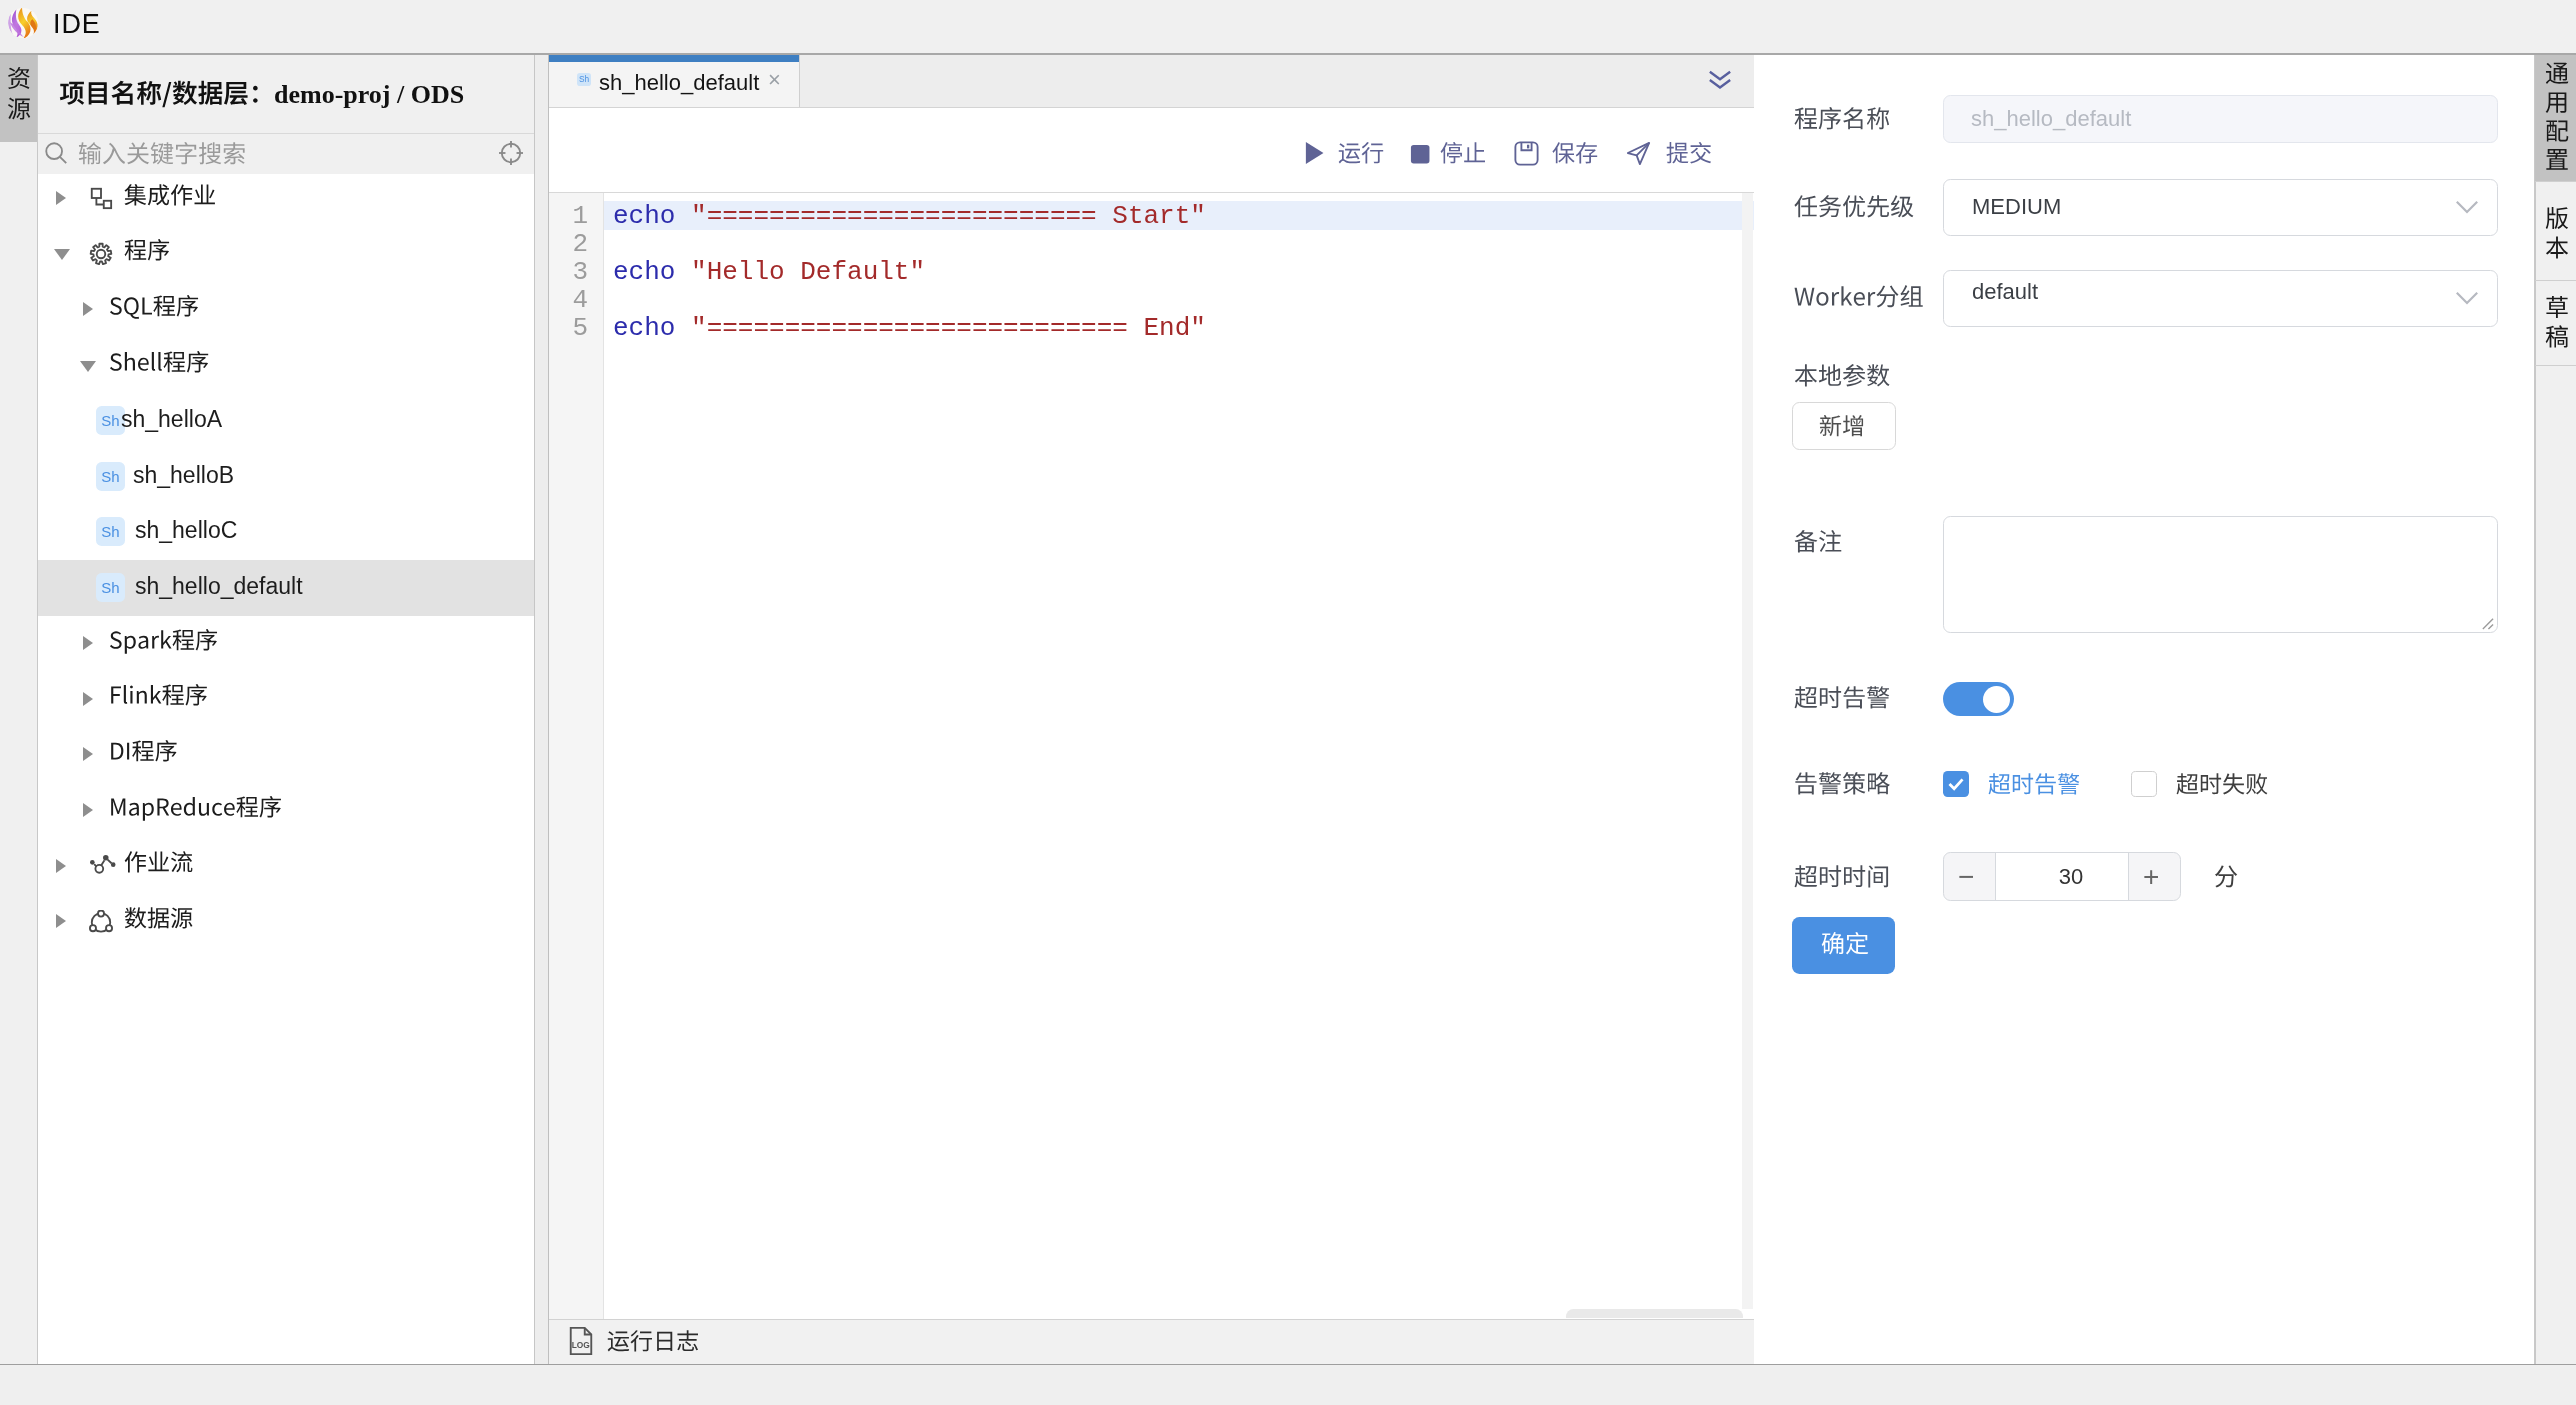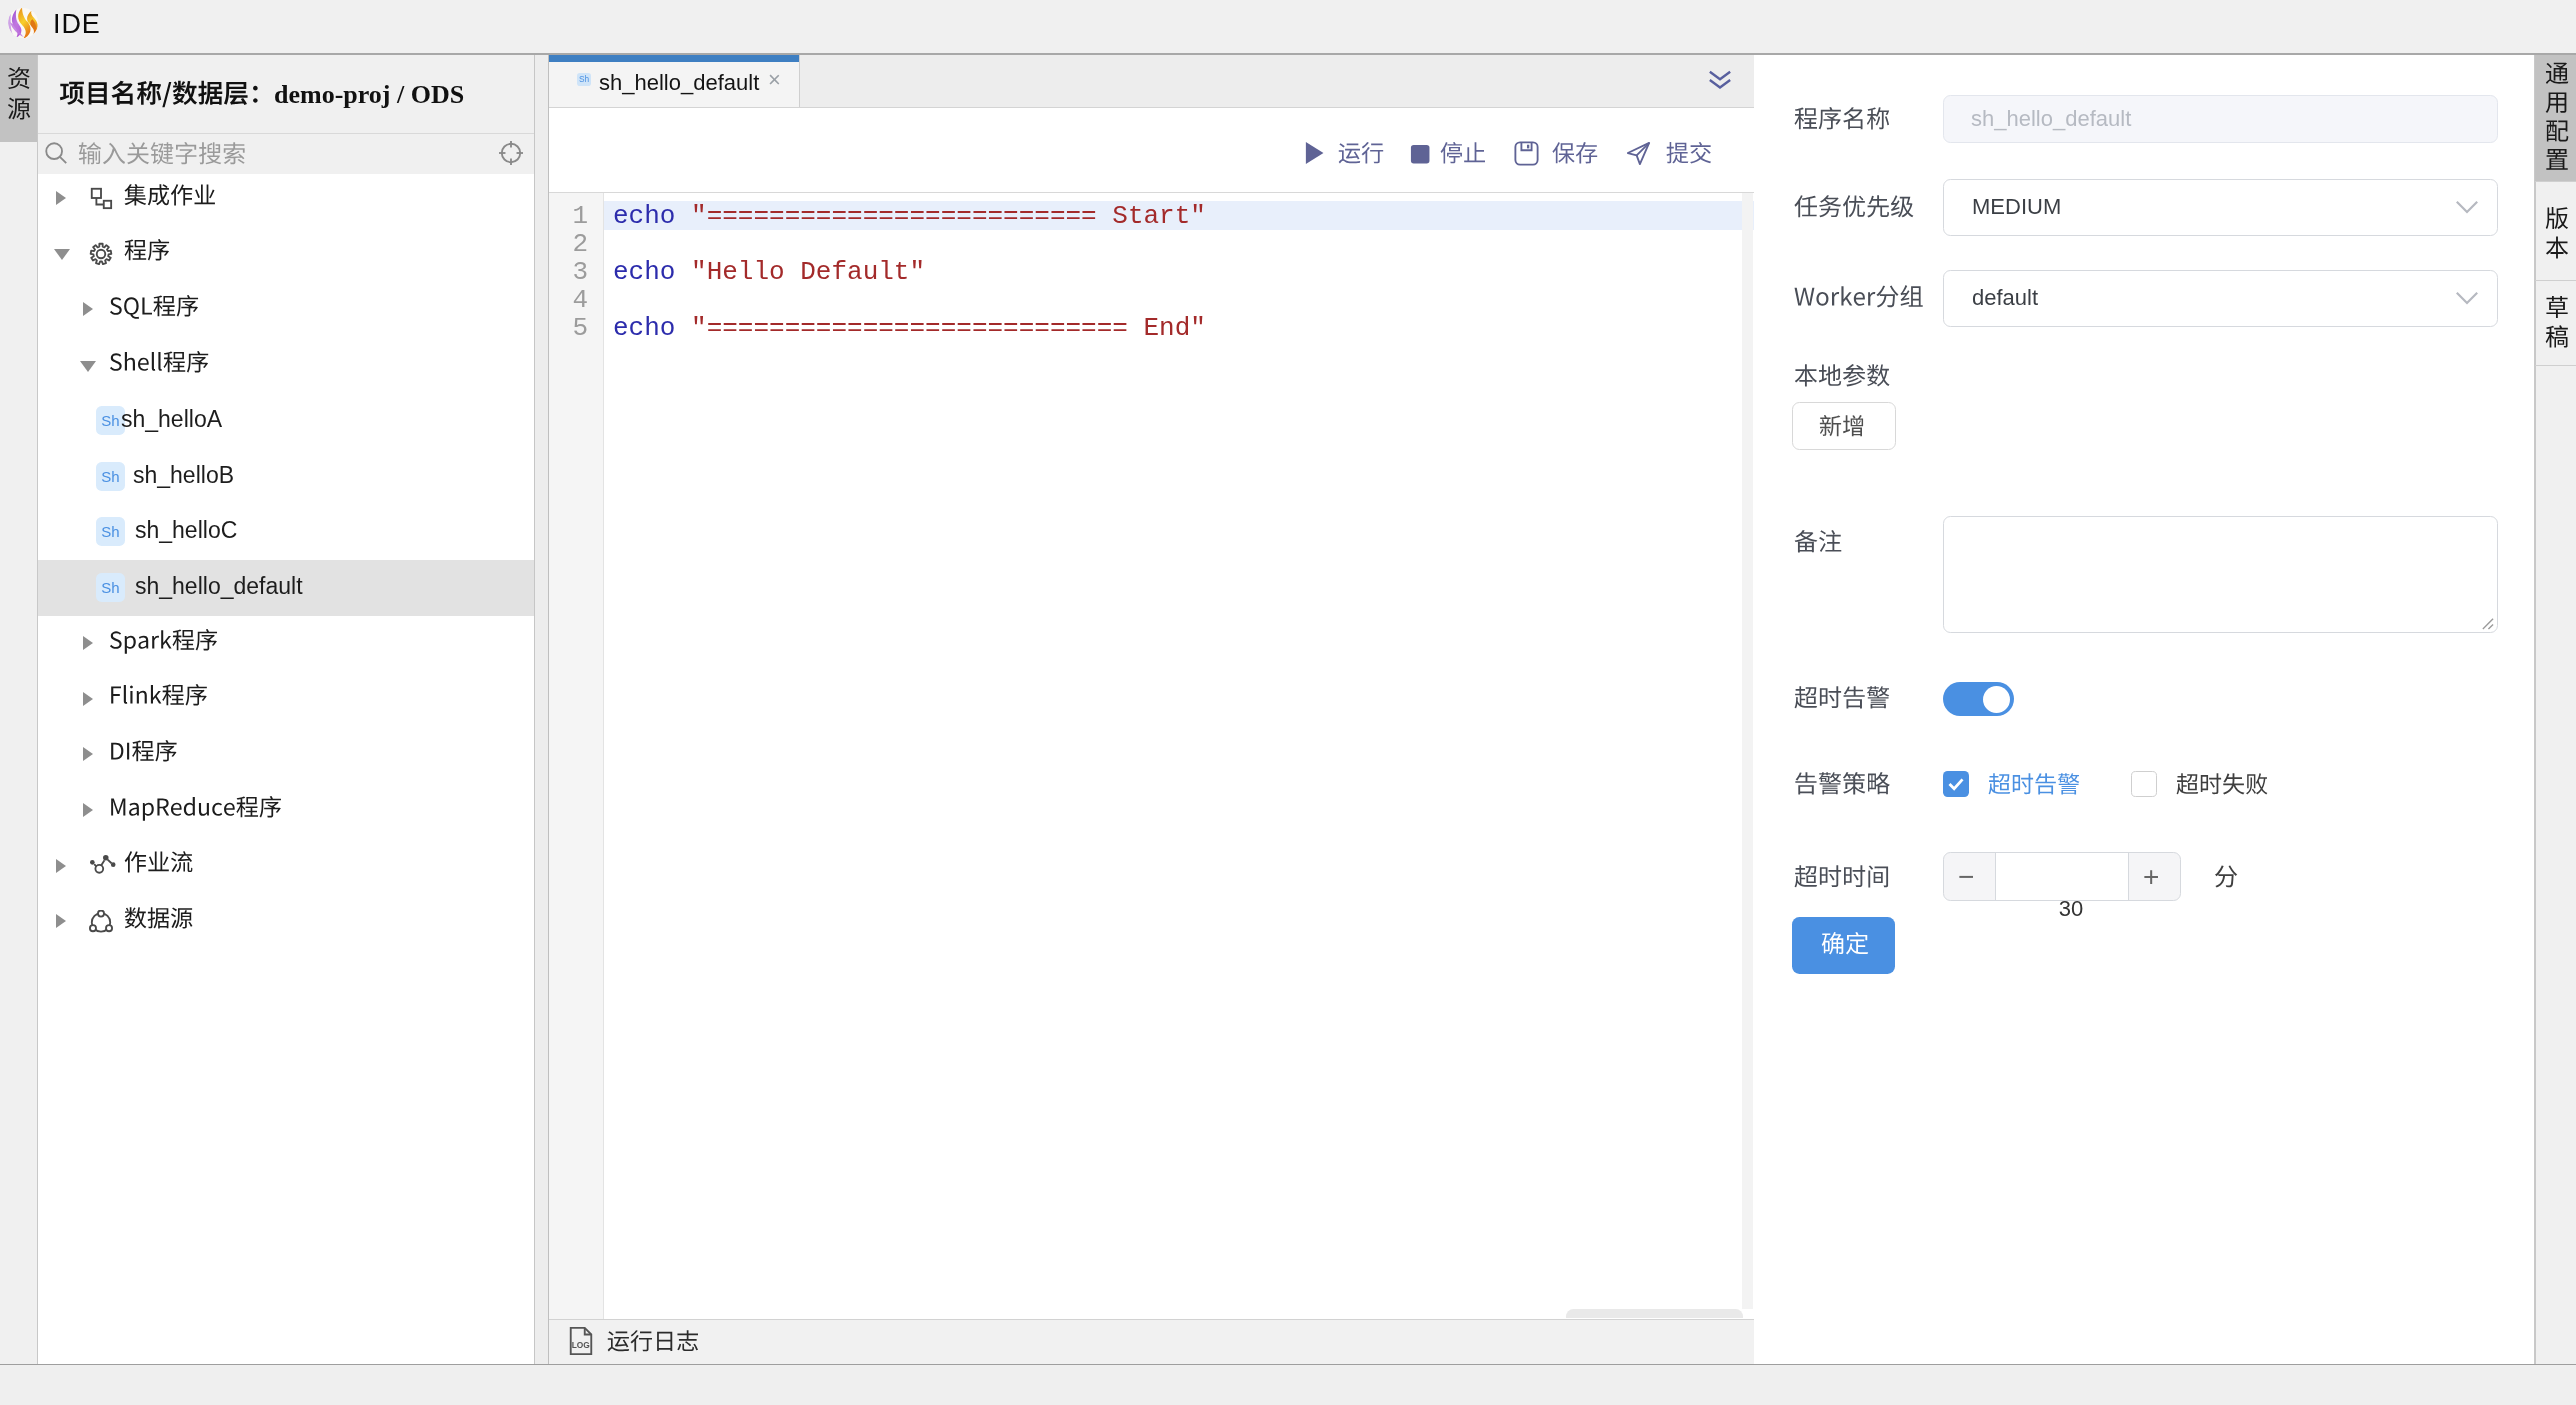--- a/index.html
+++ b/index.html
@@ -299,21 +299,21 @@
       <svg width="26" height="16.7" viewBox="0 0 28 18" fill="none" stroke="#b6b9c0" stroke-width="2.4">
         <polyline points="3,3 14,14 25,3"></polyline>
       </svg>
     </div>
     <div style="position:absolute;left:1792px;top:284px;">
       <svg width="134" height="31" viewBox="0 0 144 33">
         <path d="M6.7 22.9 2.7 3.8H5.1L7.1 14.2Q7.4 15.7 7.7 17.3Q8 18.8 8.3 20.4H8.4Q8.7 18.8 9.1 17.3Q9.4 15.7 9.8 14.2L12.4 3.8H14.6L17.2 14.2Q17.6 15.7 17.9 17.3Q18.3 18.8 18.6 20.4H18.7Q19 18.8 19.3 17.3Q19.5 15.7 19.8 14.2L21.8 3.8H24.1L20.2 22.9H17.3L14.4 11.4Q14.2 10.2 13.9 9.2Q13.7 8.1 13.5 7H13.4Q13.1 8.1 12.9 9.2Q12.6 10.2 12.4 11.4L9.6 22.9Z M32.7 23.2Q31 23.2 29.5 22.4Q28 21.5 27.1 19.8Q26.2 18.2 26.2 15.8Q26.2 13.5 27.1 11.8Q28 10.2 29.5 9.3Q31 8.4 32.7 8.4Q34 8.4 35.2 8.9Q36.4 9.4 37.3 10.3Q38.2 11.3 38.7 12.7Q39.2 14.1 39.2 15.8Q39.2 18.2 38.3 19.8Q37.4 21.5 35.9 22.4Q34.4 23.2 32.7 23.2ZM32.7 21.2Q33.9 21.2 34.9 20.6Q35.8 19.9 36.3 18.7Q36.8 17.5 36.8 15.8Q36.8 14.2 36.3 13Q35.8 11.8 34.9 11.1Q33.9 10.4 32.7 10.4Q31.5 10.4 30.6 11.1Q29.6 11.8 29.1 13Q28.6 14.2 28.6 15.8Q28.6 17.5 29.1 18.7Q29.6 19.9 30.6 20.6Q31.5 21.2 32.7 21.2Z M43 22.9V8.8H44.9L45.2 11.3H45.2Q46 10 47 9.2Q48 8.4 49.2 8.4Q49.7 8.4 50.1 8.5Q50.4 8.5 50.7 8.7L50.3 10.8Q49.9 10.7 49.6 10.6Q49.4 10.5 48.9 10.5Q48 10.5 47.1 11.3Q46.1 12 45.4 13.8V22.9Z M53.1 22.9V2.2H55.4V16.2H55.5L61.5 8.8H64.1L59.4 14.5L64.8 22.9H62.2L58 16.1L55.4 19.2V22.9Z M73.1 23.2Q71.2 23.2 69.7 22.3Q68.2 21.5 67.3 19.8Q66.4 18.2 66.4 15.8Q66.4 14.1 66.9 12.7Q67.4 11.4 68.3 10.4Q69.2 9.4 70.4 8.9Q71.5 8.4 72.7 8.4Q74.5 8.4 75.8 9.2Q77 10 77.7 11.5Q78.3 13 78.3 15Q78.3 15.4 78.3 15.8Q78.3 16.1 78.2 16.4H68.7Q68.8 17.9 69.4 19Q70 20.1 71 20.7Q72.1 21.3 73.4 21.3Q74.4 21.3 75.3 21Q76.1 20.7 76.9 20.2L77.8 21.8Q76.8 22.4 75.7 22.8Q74.6 23.2 73.1 23.2ZM68.7 14.7H76.2Q76.2 12.6 75.3 11.4Q74.4 10.3 72.7 10.3Q71.7 10.3 70.9 10.8Q70 11.3 69.4 12.3Q68.8 13.3 68.7 14.7Z M81.8 22.9V8.8H83.8L84 11.3H84.1Q84.8 10 85.8 9.2Q86.9 8.4 88.1 8.4Q88.6 8.4 88.9 8.5Q89.2 8.5 89.6 8.7L89.1 10.8Q88.8 10.7 88.5 10.6Q88.2 10.5 87.8 10.5Q86.9 10.5 85.9 11.3Q84.9 12 84.2 13.8V22.9Z M94.4 10.9H109.3V12.8H94.4ZM108.6 10.9H110.6Q110.6 10.9 110.6 11.1Q110.6 11.2 110.6 11.5Q110.6 11.7 110.6 11.8Q110.5 14.8 110.3 16.9Q110.2 19 110 20.4Q109.8 21.8 109.6 22.6Q109.3 23.4 109 23.8Q108.6 24.2 108.1 24.4Q107.6 24.6 106.9 24.7Q106.3 24.7 105.2 24.7Q104 24.7 102.8 24.6Q102.8 24.2 102.6 23.6Q102.5 23.1 102.2 22.7Q103.4 22.8 104.5 22.8Q105.6 22.8 106.1 22.8Q106.9 22.8 107.2 22.5Q107.5 22.2 107.8 21Q108.1 19.8 108.3 17.4Q108.4 15.1 108.6 11.2ZM97.9 1.6 100 2.1Q99.1 4.3 97.9 6.3Q96.7 8.3 95.3 10Q93.9 11.6 92.3 12.9Q92.2 12.7 91.9 12.4Q91.5 12.1 91.2 11.8Q90.9 11.6 90.7 11.4Q92.2 10.3 93.6 8.7Q95 7.2 96.1 5.4Q97.2 3.5 97.9 1.6ZM107 1.5Q107.6 2.8 108.5 4.2Q109.3 5.6 110.3 6.8Q111.4 8.1 112.4 9.2Q113.5 10.2 114.5 11Q114.3 11.2 114 11.5Q113.7 11.8 113.4 12.1Q113.1 12.4 112.9 12.7Q111.9 11.8 110.8 10.6Q109.8 9.4 108.7 8Q107.7 6.6 106.8 5.1Q105.9 3.7 105.2 2.2ZM99.6 11.4H101.6Q101.4 13.5 100.9 15.6Q100.5 17.6 99.5 19.4Q98.5 21.2 96.8 22.6Q95.1 24.1 92.4 25Q92.3 24.8 92.1 24.5Q91.9 24.2 91.7 23.9Q91.4 23.6 91.2 23.4Q93.7 22.5 95.3 21.3Q96.9 20 97.7 18.4Q98.6 16.8 99 15Q99.4 13.3 99.6 11.4Z M125.4 22.6H140.5V24.4H125.4ZM129 9H137.5V10.8H129ZM129.1 15.8H137.6V17.5H129.1ZM128 2.3H138.2V23.5H136.3V4.1H129.9V23.5H128ZM117.4 18.1Q117.4 17.9 117.3 17.6Q117.2 17.3 117 17Q116.9 16.6 116.8 16.4Q117.2 16.3 117.7 15.9Q118.2 15.4 118.9 14.7Q119.2 14.3 119.9 13.5Q120.6 12.7 121.4 11.6Q122.2 10.5 123.1 9.2Q124 7.9 124.7 6.6L126.3 7.5Q124.6 10.2 122.7 12.7Q120.7 15.3 118.7 17.1V17.2Q118.7 17.2 118.5 17.3Q118.3 17.4 118.1 17.5Q117.8 17.7 117.6 17.8Q117.4 18 117.4 18.1ZM117.4 18.1 117.3 16.6 118.3 15.9 126 14.5Q125.9 14.9 125.9 15.4Q125.9 15.9 126 16.1Q123.3 16.7 121.7 17Q120.1 17.4 119.2 17.6Q118.4 17.8 118 17.9Q117.6 18 117.4 18.1ZM117.2 11.9Q117.2 11.7 117.1 11.4Q117 11 116.8 10.7Q116.7 10.3 116.6 10.1Q117 10 117.3 9.5Q117.7 9.1 118.2 8.5Q118.4 8.1 118.9 7.4Q119.3 6.6 119.9 5.6Q120.5 4.6 121 3.4Q121.6 2.2 122 1L123.8 1.9Q123.1 3.5 122.2 5.1Q121.3 6.7 120.3 8.2Q119.4 9.6 118.4 10.8V10.9Q118.4 10.9 118.2 11Q118.1 11.1 117.8 11.2Q117.6 11.4 117.4 11.6Q117.2 11.7 117.2 11.9ZM117.2 11.9 117.2 10.5 118.1 9.9 123.3 9.3Q123.3 9.7 123.2 10.1Q123.2 10.6 123.2 10.9Q121.4 11.1 120.3 11.3Q119.2 11.4 118.6 11.5Q118 11.7 117.7 11.7Q117.4 11.8 117.2 11.9ZM116.8 21.4Q117.9 21.1 119.4 20.8Q120.8 20.5 122.5 20.1Q124.1 19.7 125.8 19.3L126 21Q123.6 21.6 121.3 22.2Q119 22.8 117.1 23.3Z" fill="#4a4e57"></path>
       </svg>
     </div>
     <div style="position:absolute;left:1943px;top:270px;width:555px;height:57px;background:#fff;border:0.9px solid #d6d9de;border-radius:7.4px;box-sizing:border-box;"></div>
-    <div style="position:absolute;left:1972px;top:285px;text-align:right;"><span style="font-family:'Liberation Sans',sans-serif;font-size:22px;color:#3b3f45;">default</span></div>
+    <div style="position:absolute;left:1972px;top:279px;text-align:right;"><span style="font-family:'Liberation Sans',sans-serif;font-size:22px;color:#3b3f45;">default</span></div>
     <div style="position:absolute;left:2454px;top:290px;">
       <svg width="26" height="16.7" viewBox="0 0 28 18" fill="none" stroke="#b6b9c0" stroke-width="2.4">
         <polyline points="3,3 14,14 25,3"></polyline>
       </svg>
     </div>
     <div style="position:absolute;left:1792px;top:363px;">
       <svg width="101" height="31" viewBox="0 0 109 33">
         <path d="M3.7 6.5H26.4V8.5H3.7ZM7.9 18.1H22.1V20.1H7.9ZM14 1.1H16V25H14ZM12.1 7.2 13.8 7.7Q12.9 10.4 11.4 12.9Q9.9 15.4 8.2 17.4Q6.4 19.5 4.4 20.8Q4.3 20.6 4 20.3Q3.7 20 3.5 19.7Q3.2 19.4 3 19.3Q4.9 18.1 6.6 16.2Q8.4 14.3 9.8 11.9Q11.2 9.6 12.1 7.2ZM17.8 7.3Q18.7 9.7 20.1 12Q21.5 14.2 23.3 16.1Q25.1 17.9 27.1 19.1Q26.8 19.3 26.6 19.6Q26.3 19.9 26 20.2Q25.7 20.5 25.6 20.8Q23.5 19.5 21.8 17.4Q20 15.4 18.5 12.9Q17.1 10.5 16.1 7.8Z M44.5 1H46.4V19.2H44.5ZM36.3 11.8 50.3 5.9 51.1 7.5 37.1 13.5ZM39.1 3.5H41V20.9Q41 21.6 41.2 21.9Q41.3 22.3 41.8 22.5Q42.2 22.6 43.1 22.6Q43.3 22.6 43.9 22.6Q44.5 22.6 45.3 22.6Q46.1 22.6 46.9 22.6Q47.7 22.6 48.4 22.6Q49 22.6 49.3 22.6Q50.1 22.6 50.5 22.3Q50.9 22 51.1 21.2Q51.2 20.4 51.3 18.9Q51.7 19.2 52.2 19.4Q52.7 19.6 53.1 19.6Q52.9 21.4 52.6 22.5Q52.3 23.5 51.5 23.9Q50.8 24.4 49.4 24.4Q49.2 24.4 48.6 24.4Q47.9 24.4 47.1 24.4Q46.2 24.4 45.3 24.4Q44.5 24.4 43.8 24.4Q43.2 24.4 43 24.4Q41.5 24.4 40.7 24.1Q39.8 23.8 39.5 23Q39.1 22.2 39.1 20.8ZM50 6.1H49.8L50.2 5.7L50.6 5.4L52 6L51.9 6.3Q51.9 8.2 51.9 9.8Q51.9 11.4 51.8 12.7Q51.8 14 51.7 14.9Q51.7 15.7 51.6 16.1Q51.5 16.9 51.2 17.3Q50.8 17.7 50.2 17.8Q49.7 18 49 18Q48.3 18 47.8 18Q47.7 17.6 47.6 17.2Q47.5 16.7 47.3 16.3Q47.8 16.4 48.3 16.4Q48.8 16.4 49 16.4Q49.3 16.4 49.5 16.2Q49.7 16.1 49.8 15.7Q49.9 15.4 49.9 14.6Q50 13.8 50 12.6Q50 11.3 50 9.7Q50 8.1 50 6.1ZM29.1 7.3H37.3V9.1H29.1ZM32.4 1.3H34.3V18.2H32.4ZM28.9 18.9Q29.9 18.5 31.3 17.9Q32.6 17.4 34.2 16.7Q35.7 16.1 37.2 15.4L37.7 17.2Q35.6 18.2 33.5 19.1Q31.4 20.1 29.6 20.8Z M69.1 2.8 70.6 1.8Q71.8 2.5 73 3.4Q74.3 4.4 75.4 5.3Q76.6 6.2 77.3 7L75.7 8.2Q75 7.4 73.9 6.5Q72.8 5.5 71.5 4.6Q70.3 3.6 69.1 2.8ZM55.4 9.4H78.7V11.2H55.4ZM68.3 12.5 69.9 13.3Q68.8 14.1 67.5 14.7Q66.1 15.4 64.6 16Q63.2 16.5 61.9 16.9Q61.6 16.6 61.3 16.2Q61 15.8 60.6 15.5Q61.9 15.2 63.3 14.7Q64.8 14.2 66.1 13.7Q67.4 13.1 68.3 12.5ZM70.5 15.5 72.1 16.3Q70.9 17.3 69.1 18.2Q67.3 19 65.3 19.7Q63.3 20.3 61.3 20.7Q61.1 20.4 60.8 20Q60.5 19.5 60.2 19.2Q62.1 18.9 64 18.3Q66 17.8 67.7 17.1Q69.4 16.3 70.5 15.5ZM73.8 18.3 75.6 19.1Q73.9 20.8 71.4 21.9Q69 23.1 65.9 23.8Q62.9 24.6 59.5 25Q59.4 24.6 59.1 24.1Q58.9 23.6 58.6 23.3Q61.8 23 64.7 22.3Q67.6 21.7 70 20.7Q72.3 19.7 73.8 18.3ZM64.7 6.4 66.7 6.9Q65.2 10.7 62.6 13.4Q59.9 16.2 56.5 17.8Q56.4 17.6 56.1 17.4Q55.8 17.1 55.5 16.8Q55.2 16.5 55 16.3Q58.4 14.8 60.9 12.3Q63.5 9.9 64.7 6.4ZM70.9 9.8Q71.8 11.1 73.1 12.4Q74.4 13.6 76 14.5Q77.6 15.5 79.1 16.1Q78.9 16.3 78.7 16.6Q78.4 16.9 78.2 17.2Q78 17.4 77.8 17.7Q76.2 17 74.6 15.9Q73 14.8 71.6 13.4Q70.2 12 69.3 10.5ZM58.6 7.5Q58.6 7.3 58.5 7Q58.4 6.6 58.3 6.3Q58.2 5.9 58.1 5.7Q58.5 5.6 58.9 5.4Q59.4 5.2 59.9 4.9Q60.3 4.6 61.2 4Q62.1 3.5 63.2 2.6Q64.3 1.8 65.2 0.9L67 1.9Q65.3 3.3 63.5 4.5Q61.7 5.7 60 6.6V6.6Q60 6.6 59.8 6.7Q59.6 6.8 59.3 6.9Q59 7.1 58.8 7.2Q58.6 7.4 58.6 7.5ZM58.6 7.5 58.6 6.1 59.9 5.5 74.3 5Q74.4 5.3 74.5 5.8Q74.6 6.2 74.7 6.5Q70.5 6.7 67.8 6.8Q65 7 63.4 7.1Q61.7 7.1 60.7 7.2Q59.8 7.3 59.4 7.3Q58.9 7.4 58.6 7.5Z M81.8 14.5H91.8V16.1H81.8ZM81.3 5.9H93.8V7.5H81.3ZM91.5 1.5 93.2 2.3Q92.6 3.1 92 4.1Q91.4 5 90.8 5.6L89.6 5Q89.9 4.5 90.3 3.9Q90.6 3.3 90.9 2.7Q91.3 2 91.5 1.5ZM86.7 1H88.5V12.4H86.7ZM82.3 2.3 83.7 1.7Q84.3 2.5 84.7 3.4Q85.2 4.3 85.4 5L83.9 5.7Q83.7 5 83.3 4Q82.8 3.1 82.3 2.3ZM86.7 6.5 88 7.3Q87.4 8.4 86.4 9.5Q85.5 10.6 84.3 11.5Q83.2 12.4 82.1 13.1Q81.9 12.7 81.6 12.3Q81.3 11.8 81 11.6Q82.1 11.1 83.2 10.3Q84.3 9.5 85.2 8.5Q86.2 7.5 86.7 6.5ZM88.2 7.1Q88.6 7.3 89.3 7.7Q89.9 8.1 90.7 8.6Q91.5 9.1 92.2 9.5Q92.8 10 93.1 10.2L92 11.6Q91.7 11.3 91 10.8Q90.4 10.3 89.7 9.7Q89 9.2 88.3 8.7Q87.7 8.2 87.3 8ZM95.9 6.1H104.6V7.9H95.9ZM96.3 1.3 98.1 1.5Q97.8 4 97.2 6.3Q96.6 8.6 95.8 10.6Q95 12.6 94 14.1Q93.8 14 93.6 13.7Q93.3 13.5 93 13.3Q92.7 13.1 92.5 12.9Q93.5 11.6 94.3 9.7Q95 7.8 95.5 5.7Q96 3.5 96.3 1.3ZM101.1 7.1 103 7.3Q102.4 11.7 101.2 15.1Q100 18.4 98 20.9Q96 23.3 92.8 25Q92.7 24.8 92.5 24.5Q92.3 24.2 92.1 23.9Q91.9 23.6 91.7 23.5Q94.7 22 96.6 19.7Q98.5 17.5 99.6 14.4Q100.6 11.2 101.1 7.1ZM96.8 7.7Q97.4 11.2 98.5 14.2Q99.6 17.3 101.2 19.6Q102.9 21.9 105.3 23.2Q104.9 23.5 104.6 23.9Q104.2 24.4 104 24.7Q101.5 23.3 99.8 20.8Q98.1 18.3 97 15Q95.9 11.8 95.2 8ZM82.9 18.9 84.1 17.7Q85.4 18.2 86.9 19Q88.4 19.7 89.7 20.4Q91.1 21.1 92 21.8L90.7 23Q89.9 22.4 88.5 21.6Q87.2 20.9 85.7 20.1Q84.2 19.4 82.9 18.9ZM91.1 14.5H91.5L91.8 14.4L92.9 14.8Q92.1 17.6 90.4 19.6Q88.8 21.6 86.7 22.8Q84.5 24.1 82 24.7Q81.9 24.4 81.6 23.9Q81.3 23.5 81.1 23.2Q83.4 22.7 85.4 21.6Q87.5 20.5 89 18.8Q90.5 17.1 91.1 14.8ZM82.9 18.9Q83.4 18.1 84 17Q84.6 16 85.2 14.9Q85.7 13.8 86.1 12.8L87.8 13.1Q87.4 14.2 86.8 15.3Q86.3 16.4 85.7 17.4Q85.1 18.5 84.6 19.2Z" fill="#4a4e57"></path>
       </svg>
     </div>
@@ -372,21 +372,21 @@
     <div style="position:absolute;left:1792px;top:864px;">
       <svg width="101" height="31" viewBox="0 0 109 33">
         <path d="M14.8 2.1H25.3V3.8H14.8ZM18.5 2.7 20.4 2.9Q20.1 6.2 18.9 8.3Q17.6 10.5 15.3 11.8Q15.2 11.6 14.9 11.4Q14.6 11.1 14.4 10.9Q14.1 10.7 13.9 10.6Q16.1 9.5 17.2 7.6Q18.3 5.7 18.5 2.7ZM24.3 2.1H26.2Q26.2 2.1 26.2 2.4Q26.2 2.7 26.2 2.9Q26 5.2 25.9 6.7Q25.8 8.2 25.6 9Q25.4 9.7 25.1 10.1Q24.8 10.4 24.4 10.6Q24.1 10.7 23.6 10.7Q23.1 10.8 22.4 10.8Q21.6 10.8 20.7 10.7Q20.7 10.4 20.6 9.9Q20.4 9.4 20.2 9Q21 9.1 21.7 9.1Q22.4 9.2 22.7 9.2Q23.3 9.2 23.5 8.9Q23.7 8.7 23.8 8Q24 7.3 24.1 6Q24.2 4.6 24.3 2.4ZM3.9 4.2H14V5.9H3.9ZM3.4 9.1H14.5V10.9H3.4ZM9.2 14.6H14.2V16.3H9.2ZM8 1H9.8V10H8ZM8.4 10.2H10.1V22.1H8.4ZM5.9 15.9Q6.5 17.9 7.3 19.2Q8.1 20.5 9.4 21.2Q10.6 21.9 12.3 22.2Q14.1 22.4 16.3 22.4Q16.7 22.4 17.5 22.4Q18.3 22.4 19.4 22.4Q20.5 22.4 21.7 22.4Q22.9 22.4 24 22.4Q25.1 22.4 26 22.4Q26.8 22.4 27.2 22.4Q27.1 22.6 26.9 22.9Q26.7 23.3 26.6 23.6Q26.5 24 26.4 24.3H24.5H16.4Q13.7 24.3 11.8 24Q9.8 23.6 8.4 22.8Q7 21.9 6.1 20.4Q5.1 18.8 4.5 16.3ZM4.5 12.8 6.3 12.9Q6.2 15.4 6.1 17.6Q5.9 19.8 5.5 21.7Q5.1 23.6 4.3 25Q4.1 24.9 3.8 24.7Q3.6 24.5 3.2 24.3Q2.9 24.2 2.7 24.1Q3.5 22.7 3.8 21Q4.2 19.2 4.4 17.1Q4.5 15 4.5 12.8ZM17.4 13.8V18.6H23.7V13.8ZM15.6 12.2H25.6V20.3H15.6Z M31.1 3.2H38.3V20.1H31.1V18.4H36.4V5H31.1ZM31.2 10.7H37.1V12.4H31.2ZM30.1 3.2H32V22.2H30.1ZM39.4 6.2H53V8.2H39.4ZM47.9 1.2H49.9V22Q49.9 23.1 49.5 23.6Q49.2 24.1 48.5 24.3Q47.8 24.6 46.6 24.6Q45.3 24.7 43.3 24.7Q43.3 24.3 43 23.7Q42.8 23.1 42.6 22.7Q43.6 22.7 44.6 22.7Q45.5 22.8 46.2 22.8Q46.8 22.7 47.1 22.7Q47.5 22.7 47.7 22.6Q47.9 22.4 47.9 22ZM40.3 11.1 41.9 10.3Q42.6 11.3 43.4 12.4Q44.2 13.5 44.9 14.6Q45.6 15.7 46 16.5L44.3 17.5Q43.9 16.7 43.2 15.6Q42.5 14.5 41.8 13.3Q41 12.1 40.3 11.1Z M57.1 3.2H64.3V20.1H57.1V18.4H62.4V5H57.1ZM57.2 10.7H63.1V12.4H57.2ZM56.1 3.2H58V22.2H56.1ZM65.4 6.2H79V8.2H65.4ZM73.9 1.2H75.9V22Q75.9 23.1 75.5 23.6Q75.2 24.1 74.5 24.3Q73.8 24.6 72.6 24.6Q71.3 24.7 69.3 24.7Q69.3 24.3 69 23.7Q68.8 23.1 68.6 22.7Q69.6 22.7 70.6 22.7Q71.5 22.8 72.2 22.8Q72.8 22.7 73.1 22.7Q73.5 22.7 73.7 22.6Q73.9 22.4 73.9 22ZM66.3 11.1 67.9 10.3Q68.6 11.3 69.4 12.4Q70.2 13.5 70.9 14.6Q71.6 15.7 72 16.5L70.3 17.5Q69.9 16.7 69.2 15.6Q68.5 14.5 67.8 13.3Q67 12.1 66.3 11.1Z M82.4 6.9H84.4V25H82.4ZM82.7 2.3 84.3 1.4Q84.9 1.9 85.5 2.6Q86.1 3.2 86.7 3.9Q87.2 4.5 87.5 5.1L85.9 6.1Q85.6 5.6 85.1 4.9Q84.6 4.3 84 3.6Q83.4 2.9 82.7 2.3ZM89.1 2.5H102.8V4.3H89.1ZM101.7 2.5H103.7V22.6Q103.7 23.4 103.5 23.8Q103.3 24.3 102.8 24.5Q102.3 24.7 101.5 24.8Q100.6 24.8 99.4 24.8Q99.3 24.5 99.2 23.9Q99 23.4 98.8 23Q99.6 23.1 100.3 23.1Q101 23.1 101.3 23.1Q101.6 23 101.6 22.9Q101.7 22.8 101.7 22.6ZM89.9 15.2V18.7H96.1V15.2ZM89.9 10.1V13.6H96.1V10.1ZM88.1 8.5H97.9V20.3H88.1Z" fill="#4a4e57"></path>
       </svg>
     </div>
     <div style="position:absolute;left:1943px;top:852px;width:238px;height:49px;background:#f5f5f7;border:0.9px solid #d6d9de;border-radius:7.4px;box-sizing:border-box;"></div>
     <div style="position:absolute;left:1995px;top:852px;width:134px;height:49px;background:#fff;border:0.9px solid #d6d9de;border-top:0.9px solid #d6d9de;box-sizing:border-box;"></div>
     <div style="position:absolute;left:1958px;top:861px;"><span style="font-family:'Liberation Sans',sans-serif;font-size:28px;color:#666;">−</span></div>
     <div style="position:absolute;left:2143px;top:861px;"><span style="font-family:'Liberation Sans',sans-serif;font-size:28px;color:#666;">+</span></div>
     <div style="position:absolute;left:1995px;top:864px;">
-      <div style="width:152px;text-align:center;font-family:'Liberation Sans',sans-serif;font-size:22px;color:#333;margin-top:32px;">30</div>
+      <div style="width:152px;text-align:center;font-family:'Liberation Sans',sans-serif;font-size:22px;color:#333;">30</div>
     </div>
     <div style="position:absolute;left:2212px;top:864px;">
       <svg width="29" height="31" viewBox="0 0 31 33">
         <path d="M6.9 10.9H21.8V12.8H6.9ZM21.1 10.9H23.1Q23.1 10.9 23.1 11.1Q23.1 11.2 23.1 11.5Q23.1 11.7 23.1 11.8Q22.9 14.8 22.8 16.9Q22.6 19 22.5 20.4Q22.3 21.8 22 22.6Q21.8 23.4 21.4 23.8Q21 24.2 20.6 24.4Q20.1 24.6 19.4 24.7Q18.8 24.7 17.6 24.7Q16.5 24.7 15.3 24.6Q15.3 24.2 15.1 23.6Q14.9 23.1 14.7 22.7Q15.9 22.8 17 22.8Q18.1 22.8 18.6 22.8Q19.4 22.8 19.7 22.5Q20 22.2 20.3 21Q20.5 19.8 20.7 17.4Q20.9 15.1 21.1 11.2ZM10.4 1.6 12.5 2.1Q11.6 4.3 10.4 6.3Q9.2 8.3 7.8 10Q6.4 11.6 4.8 12.9Q4.6 12.7 4.3 12.4Q4 12.1 3.7 11.8Q3.4 11.6 3.1 11.4Q4.7 10.3 6.1 8.7Q7.4 7.2 8.6 5.4Q9.7 3.5 10.4 1.6ZM19.5 1.5Q20.1 2.8 21 4.2Q21.8 5.6 22.8 6.8Q23.8 8.1 24.9 9.2Q26 10.2 27 11Q26.7 11.2 26.4 11.5Q26.1 11.8 25.9 12.1Q25.6 12.4 25.4 12.7Q24.4 11.8 23.3 10.6Q22.2 9.4 21.2 8Q20.2 6.6 19.3 5.1Q18.4 3.7 17.7 2.2ZM12 11.4H14.1Q13.9 13.5 13.4 15.6Q12.9 17.6 12 19.4Q11 21.2 9.3 22.6Q7.6 24.1 4.9 25Q4.8 24.8 4.6 24.5Q4.4 24.2 4.1 23.9Q3.9 23.6 3.7 23.4Q6.2 22.5 7.8 21.3Q9.4 20 10.2 18.4Q11.1 16.8 11.5 15Q11.8 13.3 12 11.4Z" fill="#3f3f3f"></path>
       </svg>
     </div>
     <div style="position:absolute;left:1792px;top:917px;">
       <div style="width:103px;height:57px;background:#4a90e2;border-radius:7.4px;"></div>
     </div>
     <div style="position:absolute;left:1819px;top:931px;">

